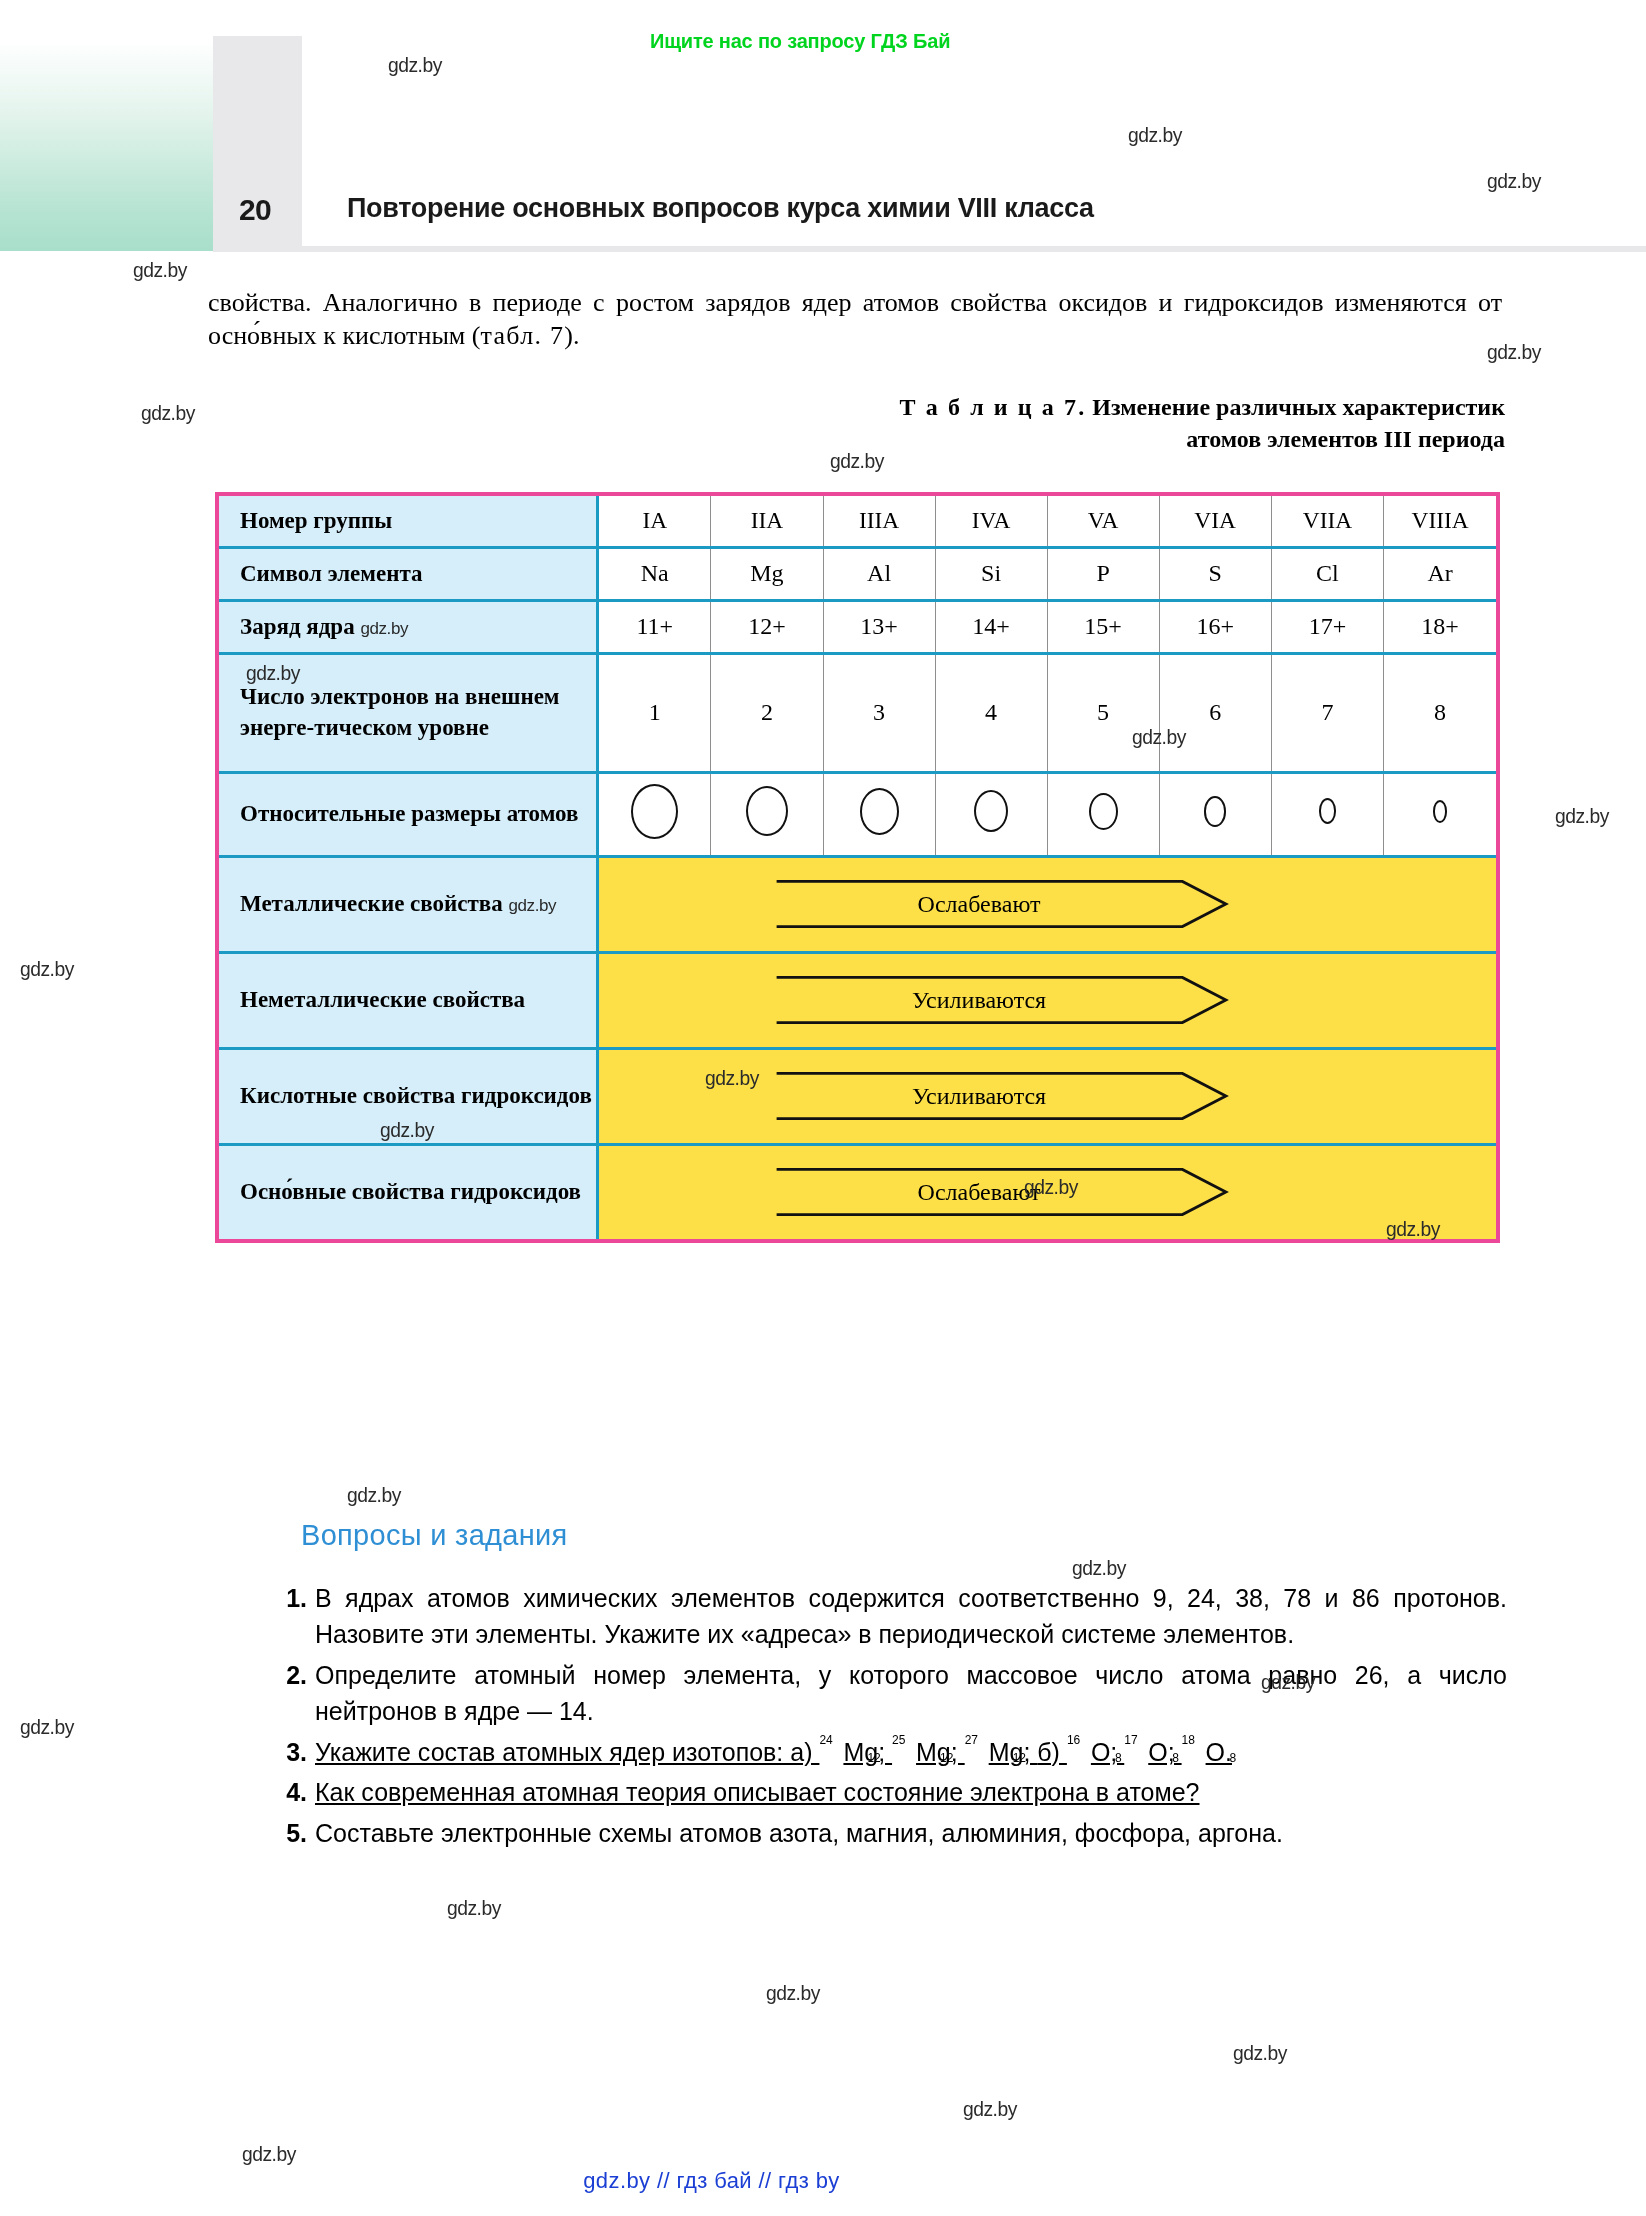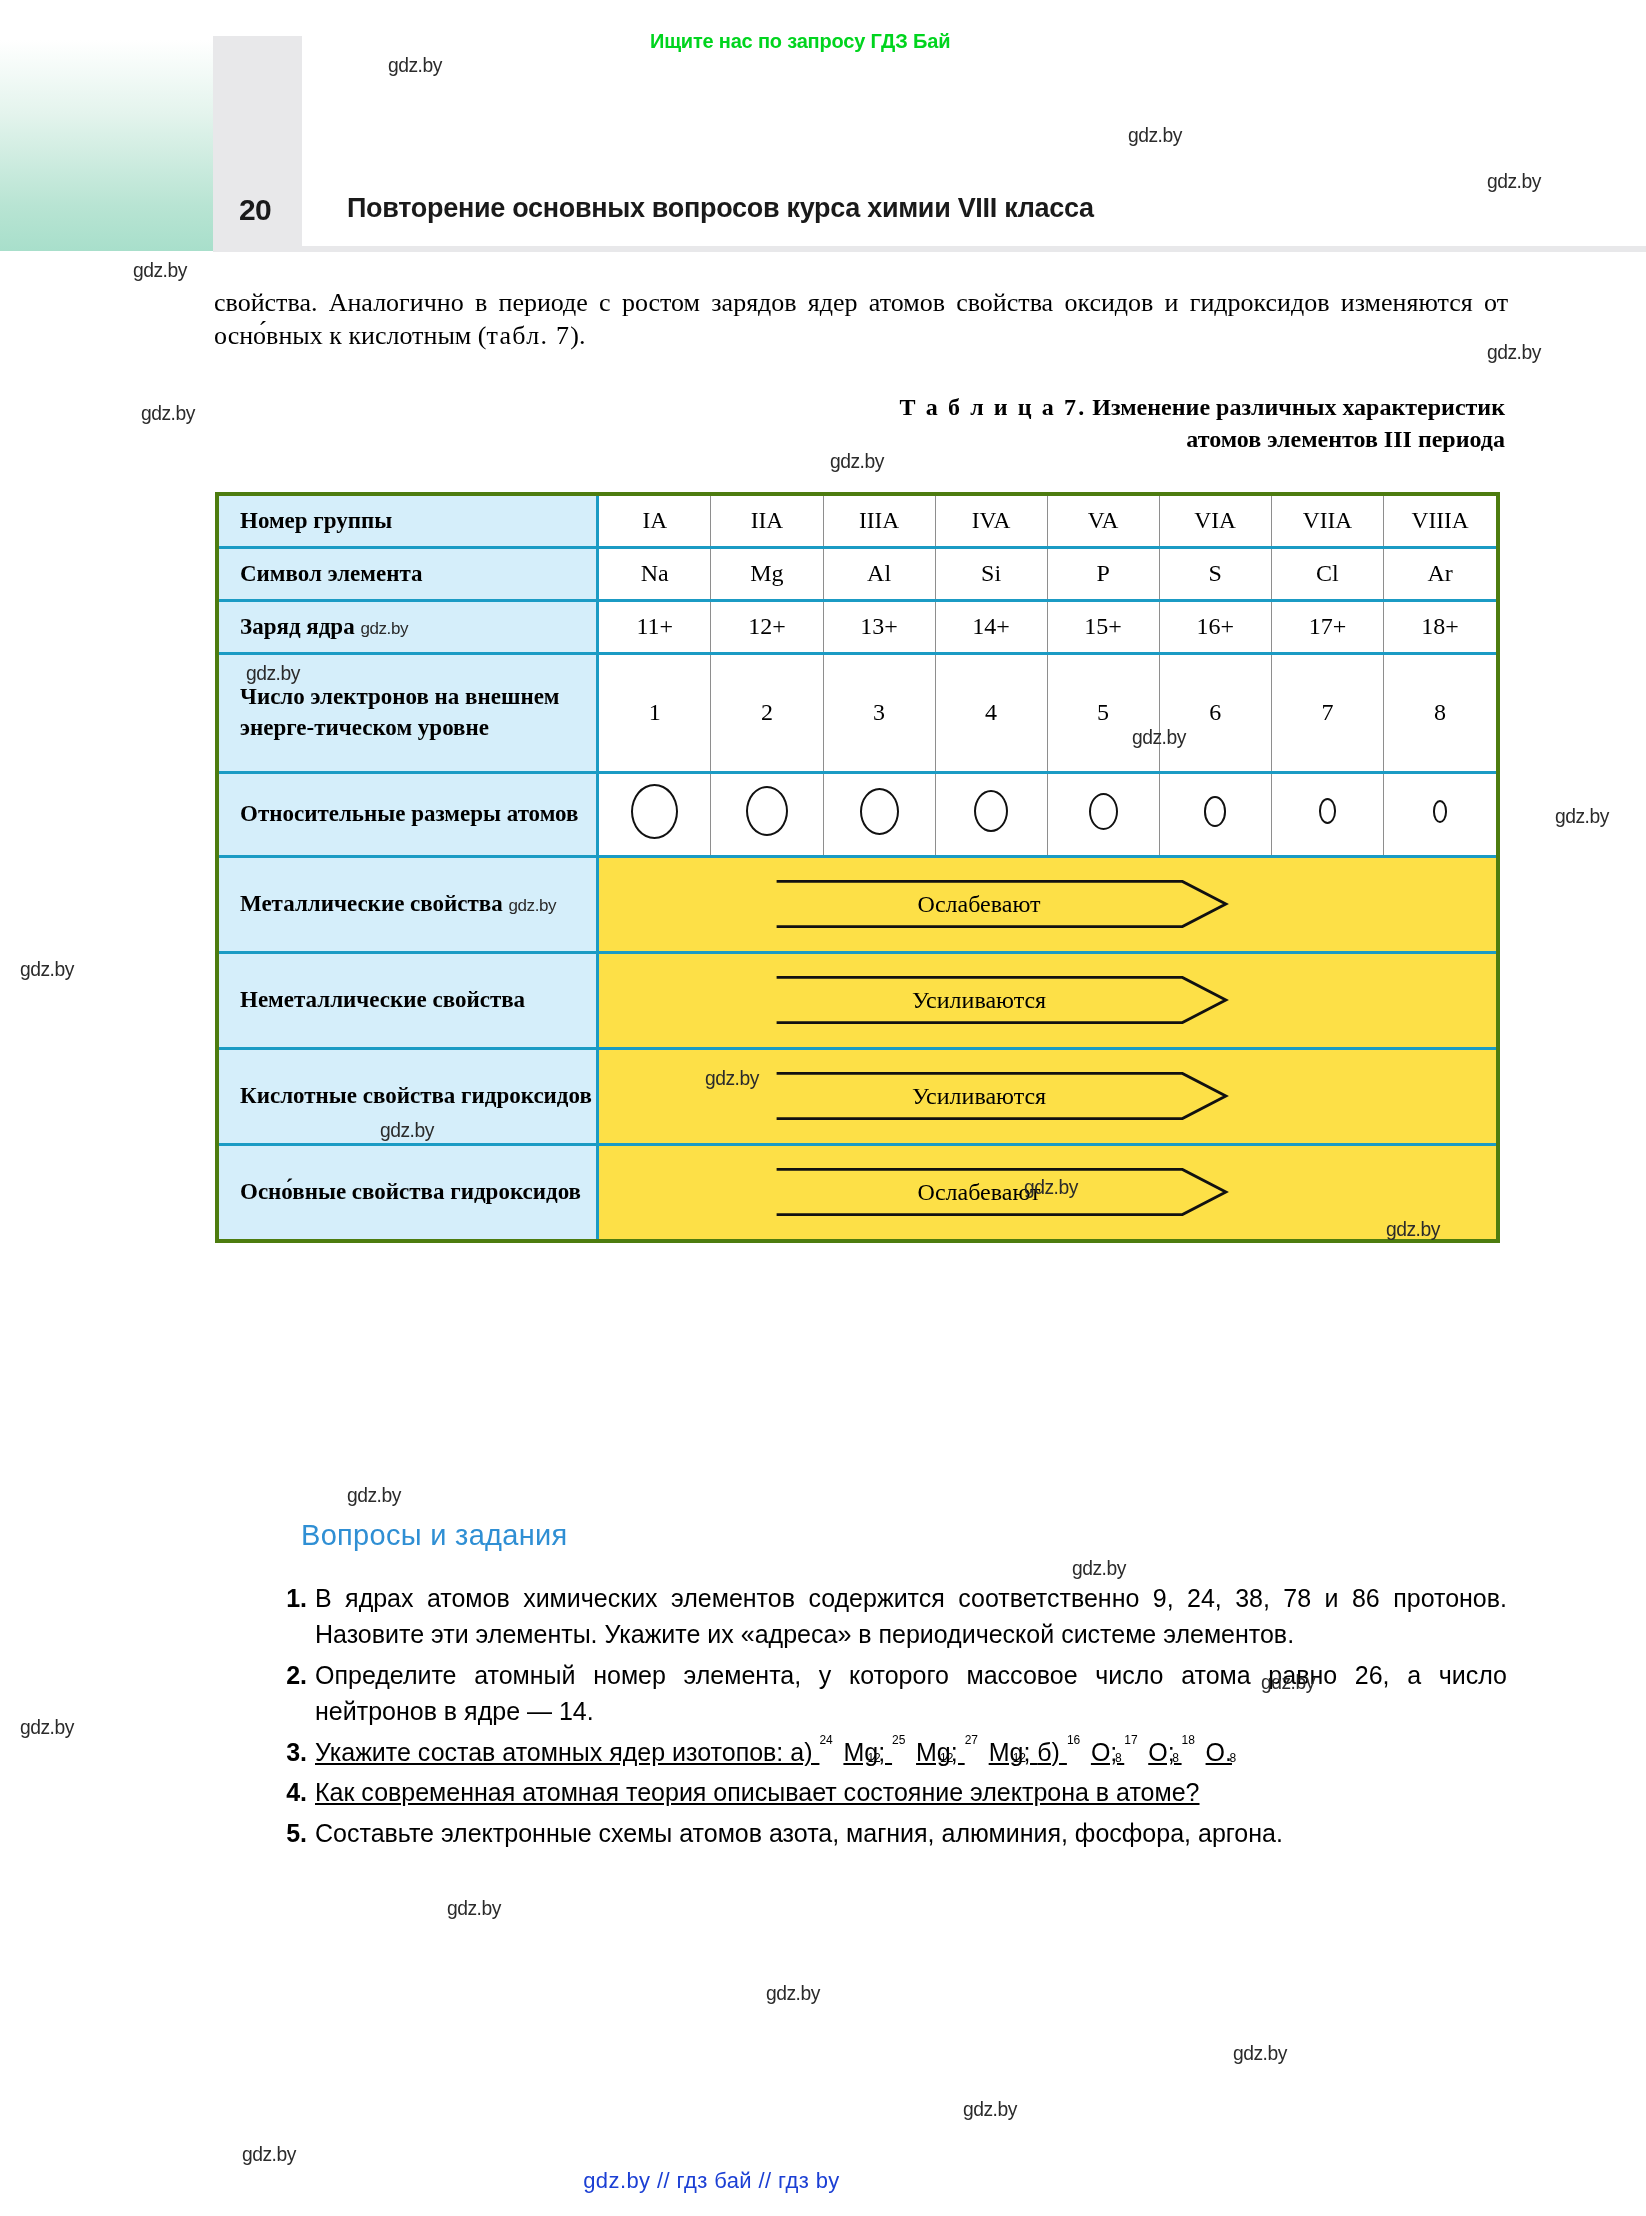--- a/index.html
+++ b/index.html
@@ -64,21 +64,21 @@
   #header-rule {
     position: absolute;
     left: 213px; top: 246px;
     width: 1434px; height: 5.6px;
     background: #e8e8ea;
   }
 
   
   #intro-paragraph {
     position: absolute;
-    left: 214px; top: 286px;
+    left: 208px; top: 286px;
     width: 1294px;
     font-family: "Liberation Serif", serif;
     font-size: 26px;
     line-height: 1.28;
     color: #000;
     text-align: justify;
   }
   #intro-paragraph .tablref { letter-spacing: 1.3px; }
 
   
@@ -94,21 +94,21 @@
     text-align: right;
   }
   #table-caption .spaced { letter-spacing: 2.1px; font-weight: bold; }
 
   
   #char-table {
     position: absolute;
     left: 215px; top: 492px;
     width: 1285px;
     border-collapse: collapse;
-    border: 4px solid #4d7c0f;
+    border: 4px solid #ec4899;
     background: #fff;
   }
   #char-table td {
     border: 3.2px solid #1b9bc4;
     padding: 0;
     vertical-align: middle;
   }
   #char-table td.label {
     background: #d5eefa;
     width: 371px;

